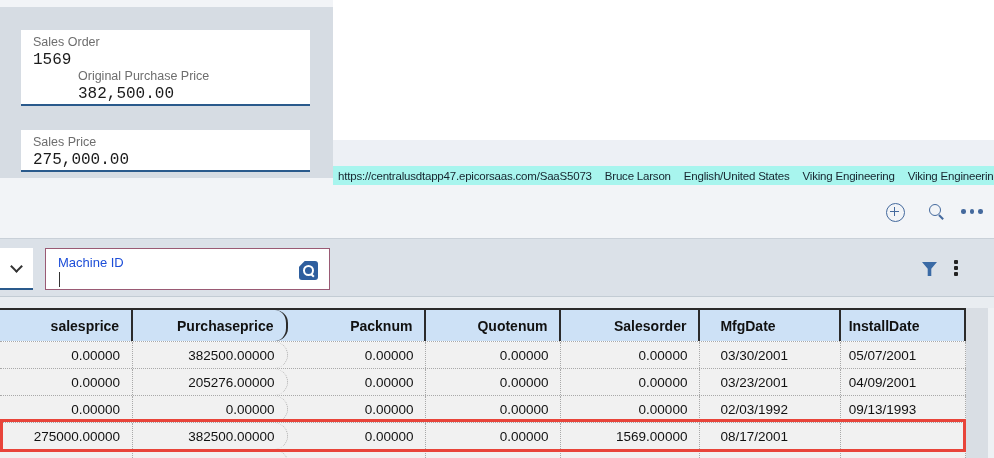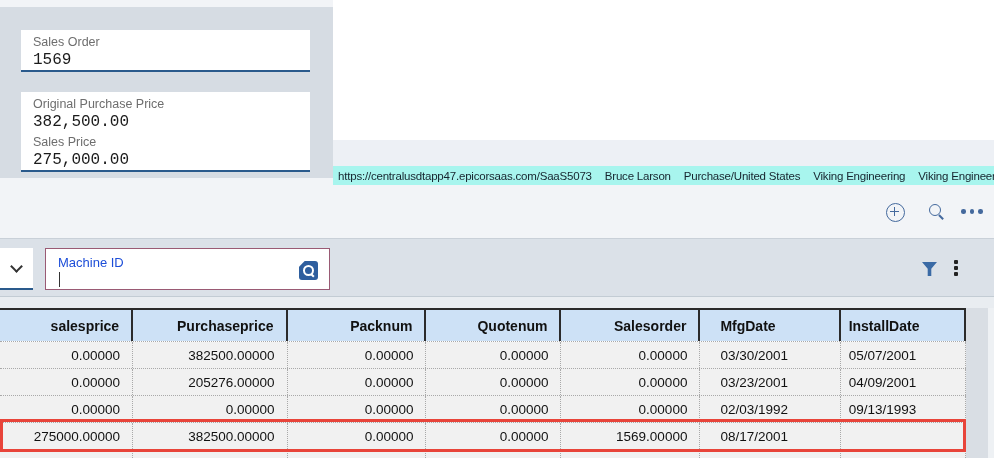--- a/index.html
+++ b/index.html
@@ -10,21 +10,21 @@
     -webkit-font-smoothing:antialiased;
   }
 
   
   .left-panel { position:absolute; left:0; top:0; width:333px; height:178px; background:#d6dce3; }
   .panel-top-strip { position:absolute; left:0; top:0; width:333px; height:7px; background:#f2f4f7; }
   .field-card { position:absolute; left:21px; width:289px; height:42px; background:#fff;
                 border-bottom:2px solid #2a5a8c; }
   .field-card .f-label { display:block; font-size:12.5px; color:#6e6e6e; padding:5px 0 0 12px; line-height:14px; }
   .field-card .f-value { display:block; font-size:16px; color:#1b1b1b; padding:2px 0 0 12px; line-height:18px;font-family:Liberation Mono, monospace; }
-  #card-0 { top:30px; } #card-1 { top:92px; } #card-2 { top:130px; }
+  #card-0 { top:30px; } #card-1 { top:64px;padding-left:45px; } #card-2 { top:130px; }
 
   
   .top-area { position:absolute; left:333px; top:0; width:661px; height:140px; background:#fff; }
 
   
   .chrome-row { position:absolute; left:333px; top:140px; width:661px; height:26px; background:#edf0f5; z-index:3; }
 
   
   .session-bar { position:absolute; left:333px; top:166px; width:661px; height:19px; background:#a8f5ee;
                  z-index:3; display:flex; align-items:center; gap:13px; padding-left:5px;
@@ -73,21 +73,21 @@
   .grid { position:absolute; left:0; top:308px; width:966px; }
   .grid-header { display:flex; height:33px; background:#cde1f6; border-top:2px solid #2b2b2b; }
   .h-cell { display:flex; align-items:center; justify-content:flex-end; padding-right:12px;
             border-right:2px solid #2b2b2b; font-size:14px; font-weight:700; color:#111; }
   .h-cell.al { justify-content:flex-start; padding-left:8px; padding-right:4px; }
   .grid-body { border-top:1px dotted #a9a9a9; }
   .grid-row { display:flex; height:27px; background:#f1f1f1; border-bottom:1px dotted #a9a9a9; }
   .b-cell { display:flex; align-items:center; justify-content:flex-end; padding-right:12px;
             border-right:1px dotted #a9a9a9; font-size:13.5px; color:#111; }
   .b-cell.al { justify-content:flex-start; padding-left:8px; padding-right:4px; }
-  .c0 { width:137px; } .c1 { width:159px; } .c2 { width:143px; } .c3 { width:139px; }
+  .c0 { width:137px; } .c1 { width:159px;border-radius:13px; } .c2 { width:143px; } .c3 { width:139px; }
   .c4 { width:143px; } .c5 { width:132px;margin-left:12px; } .c6 { width:129px; }
   .highlight-overlay { position:absolute; left:0; top:111px; width:966px; height:33px;
                        border:3px solid #e8443a; z-index:5; pointer-events:none; }
 
   
   .right-gutter { position:absolute; left:966px; top:308px; width:28px; height:150px; background:#d9dee4; }
   .scroll-strip { position:absolute; right:0; top:0; width:6px; height:150px; background:#eef1f4; }
 </style>
 </head>
 <body>
@@ -114,21 +114,21 @@
 
   <div class="chrome-row">
     
     
     
   </div>
 
   <div class="session-bar">
     <span>https://centralusdtapp47.epicorsaas.com/SaaS5073</span>
     <span>Bruce Larson</span>
-    <span>Purchase/United States</span>
+    <span>English/United States</span>
     <span>Viking Engineering</span>
     <span>Viking Engineering</span>
   </div>
 
   <div class="toolbar-row">
     <span class="plus-circle"></span>
     <span class="search-glass"></span>
     <span class="dots-h">
         <i></i>
         <i></i>

